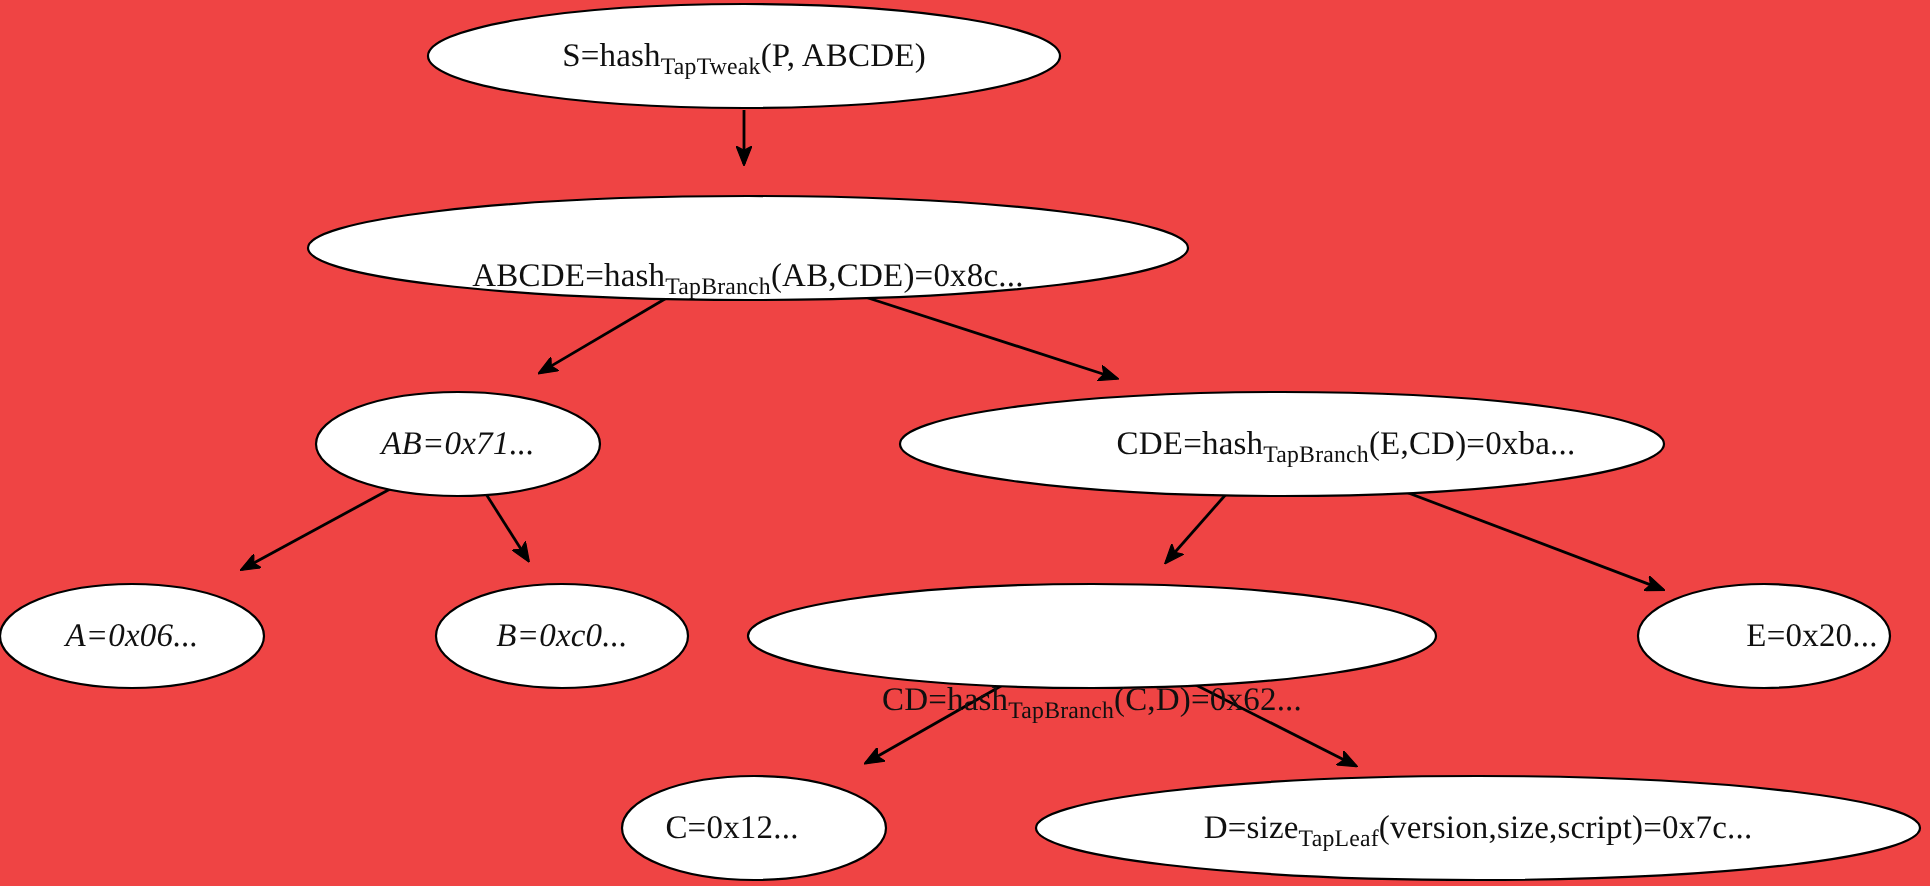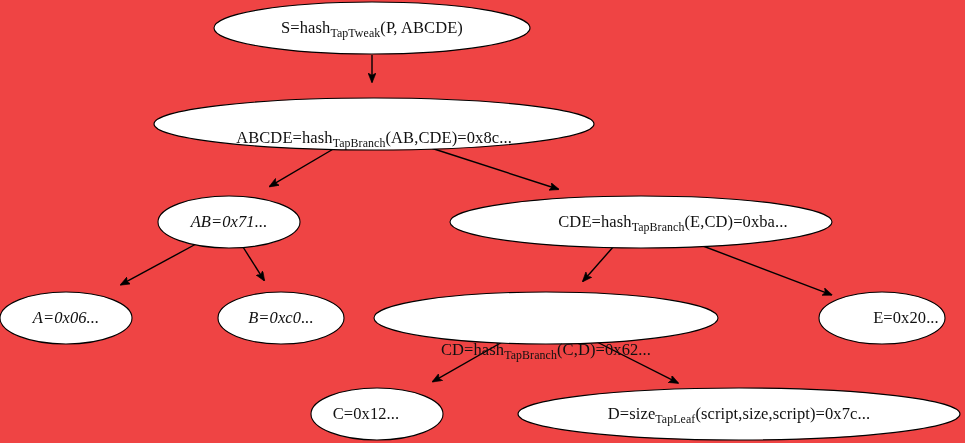--- a/index.html
+++ b/index.html
@@ -111,15 +111,15 @@
   <div id="labels-layer">
       <div class="node-label" style="left: 372px; top: 28px; color: rgb(16, 16, 16);"><span>S=hash</span><sub>TapTweak</sub><span>(P, ABCDE)</span></div>
       <div class="node-label" style="left: 374px; top: 138px; color: rgb(16, 16, 16);"><span>ABCDE=hash</span><sub>TapBranch</sub><span>(AB,CDE)=0x8c...</span></div>
       <div class="node-label" style="left: 229px; top: 222px; color: rgb(16, 16, 16); font-style: italic;">AB=0x71...</div>
       <div class="node-label" style="left: 673px; top: 222px; color: rgb(16, 16, 16);"><span>CDE=hash</span><sub>TapBranch</sub><span>(E,CD)=0xba...</span></div>
       <div class="node-label" style="left: 66px; top: 318px; color: rgb(16, 16, 16); font-style: italic;">A=0x06...</div>
       <div class="node-label" style="left: 281px; top: 318px; color: rgb(16, 16, 16); font-style: italic;">B=0xc0...</div>
       <div class="node-label" style="left: 546px; top: 306px; color: rgb(16, 16, 16); margin-top: 44px;"><span>CD=hash</span><sub>TapBranch</sub><span>(C,D)=0x62...</span></div>
       <div class="node-label" style="left: 906px; top: 318px; color: rgb(16, 16, 16);">E=0x20...</div>
       <div class="node-label" style="left: 366px; top: 414px; color: rgb(16, 16, 16);">C=0x12...</div>
-      <div class="node-label" style="left: 739px; top: 414px; color: rgb(16, 16, 16);"><span>D=size</span><sub>TapLeaf</sub><span>(script,size,script)=0x7c...</span></div>
+      <div class="node-label" style="left: 739px; top: 414px; color: rgb(16, 16, 16);"><span>D=size</span><sub>TapLeaf</sub><span>(version,size,script)=0x7c...</span></div>
     </div>
 </div>
 
 </body></html>

